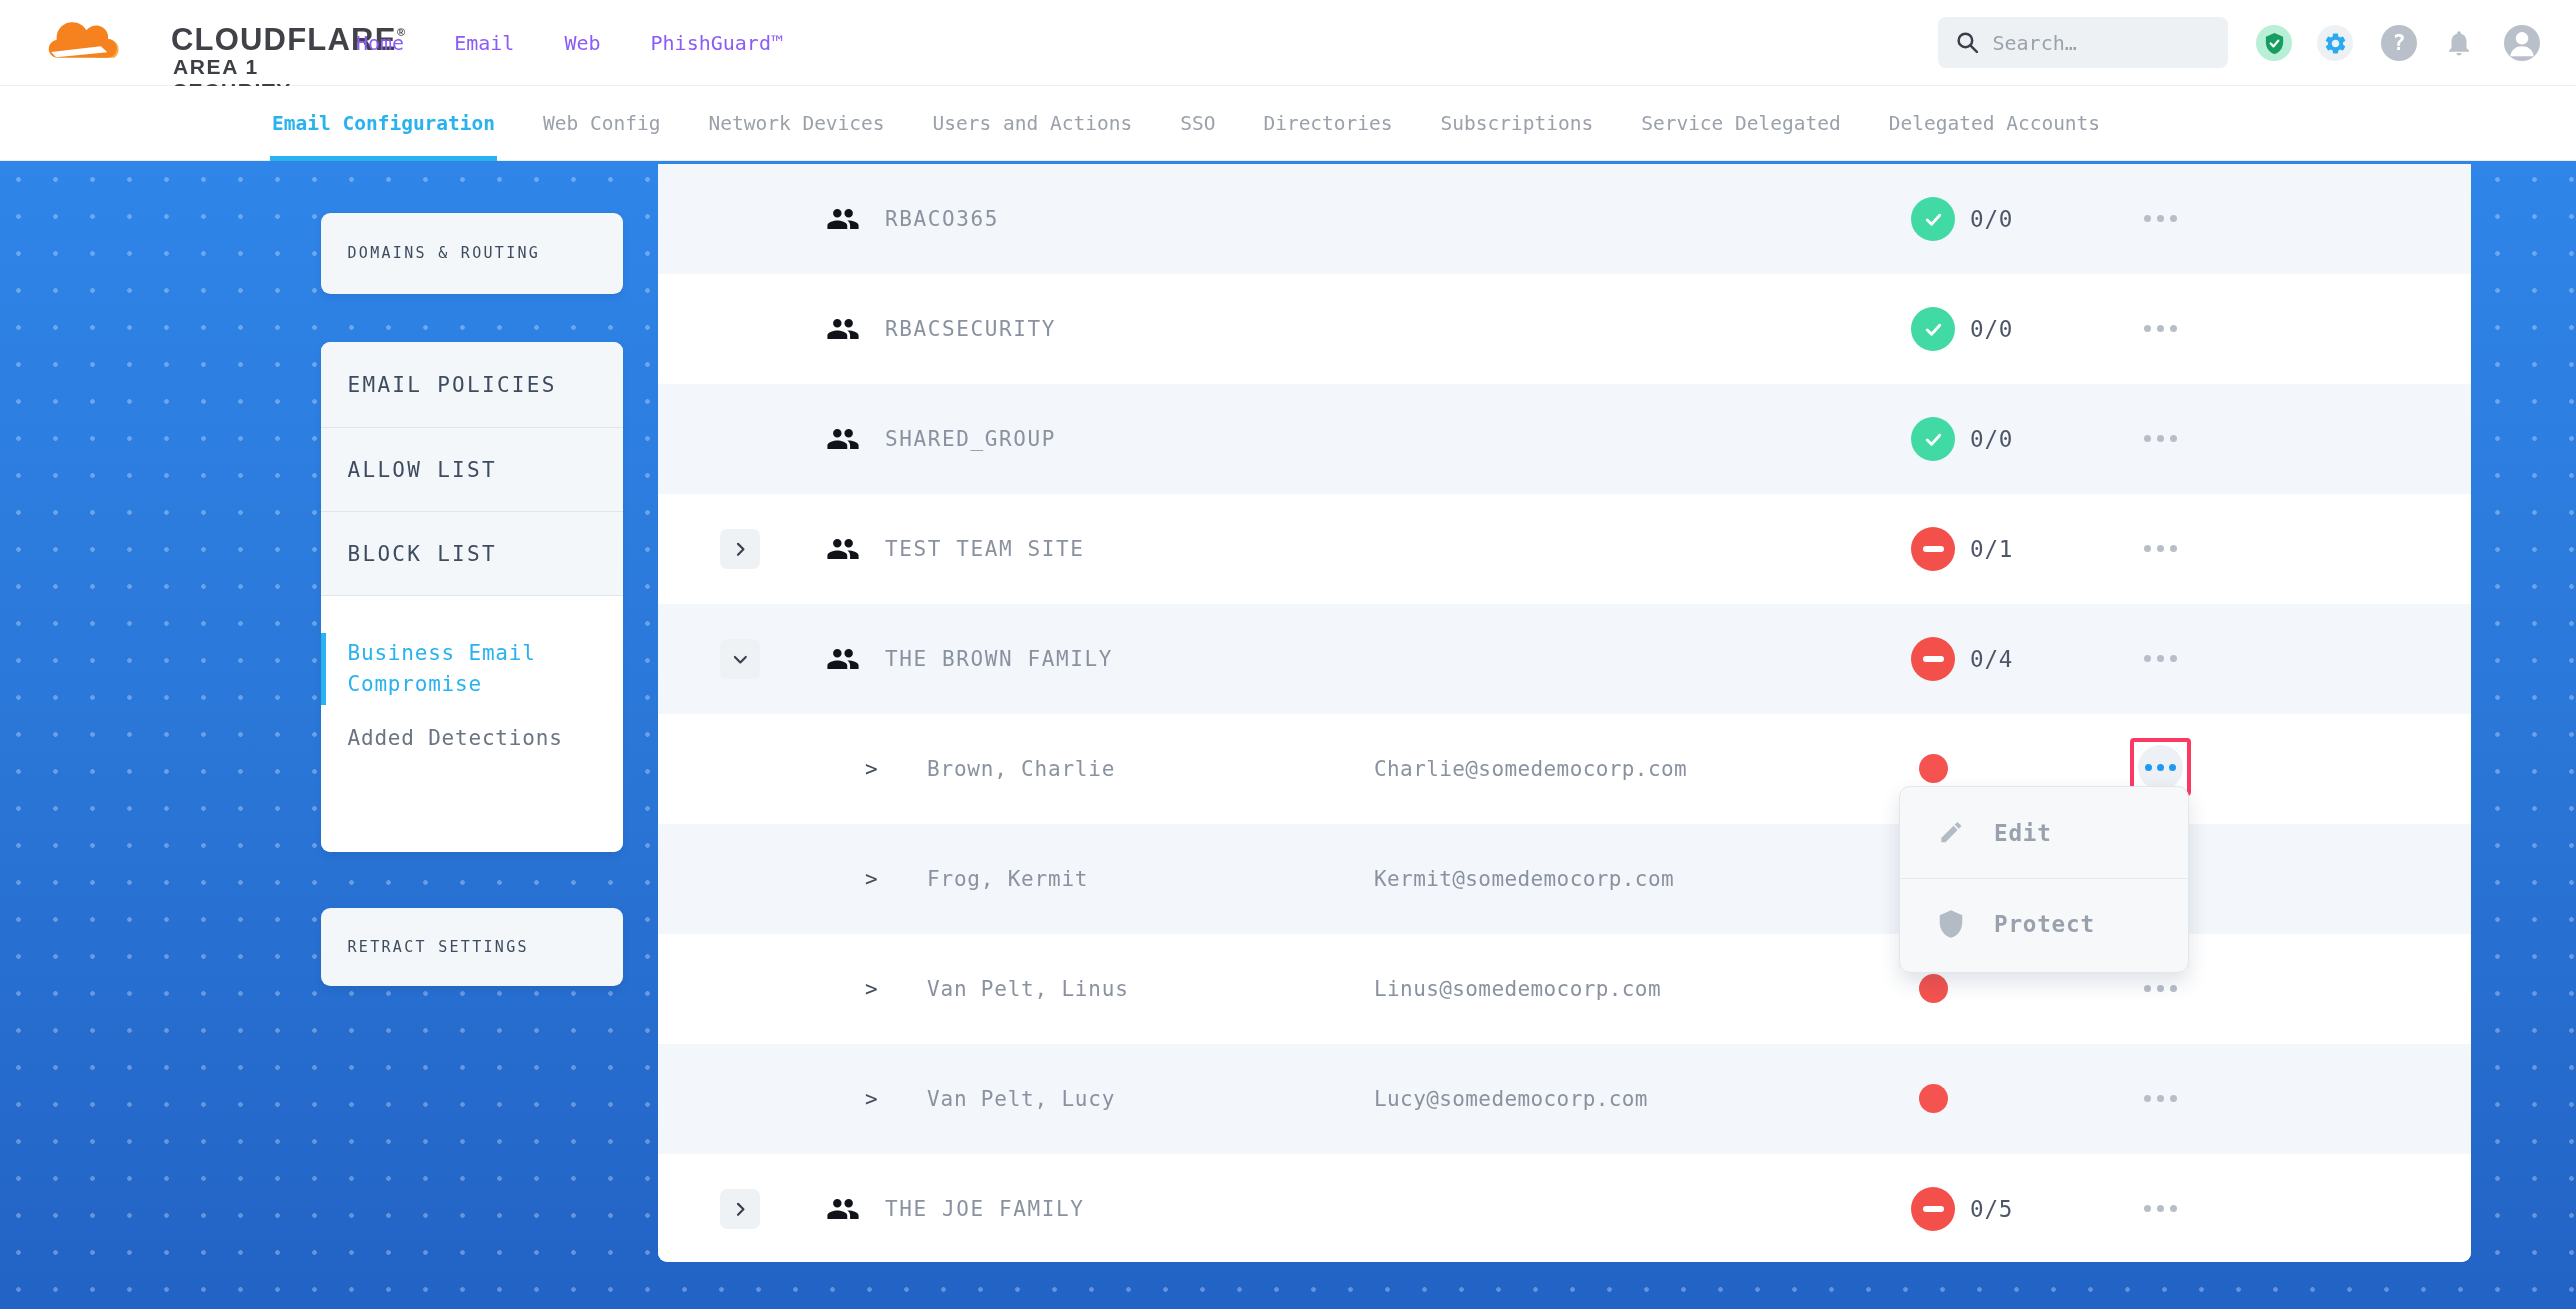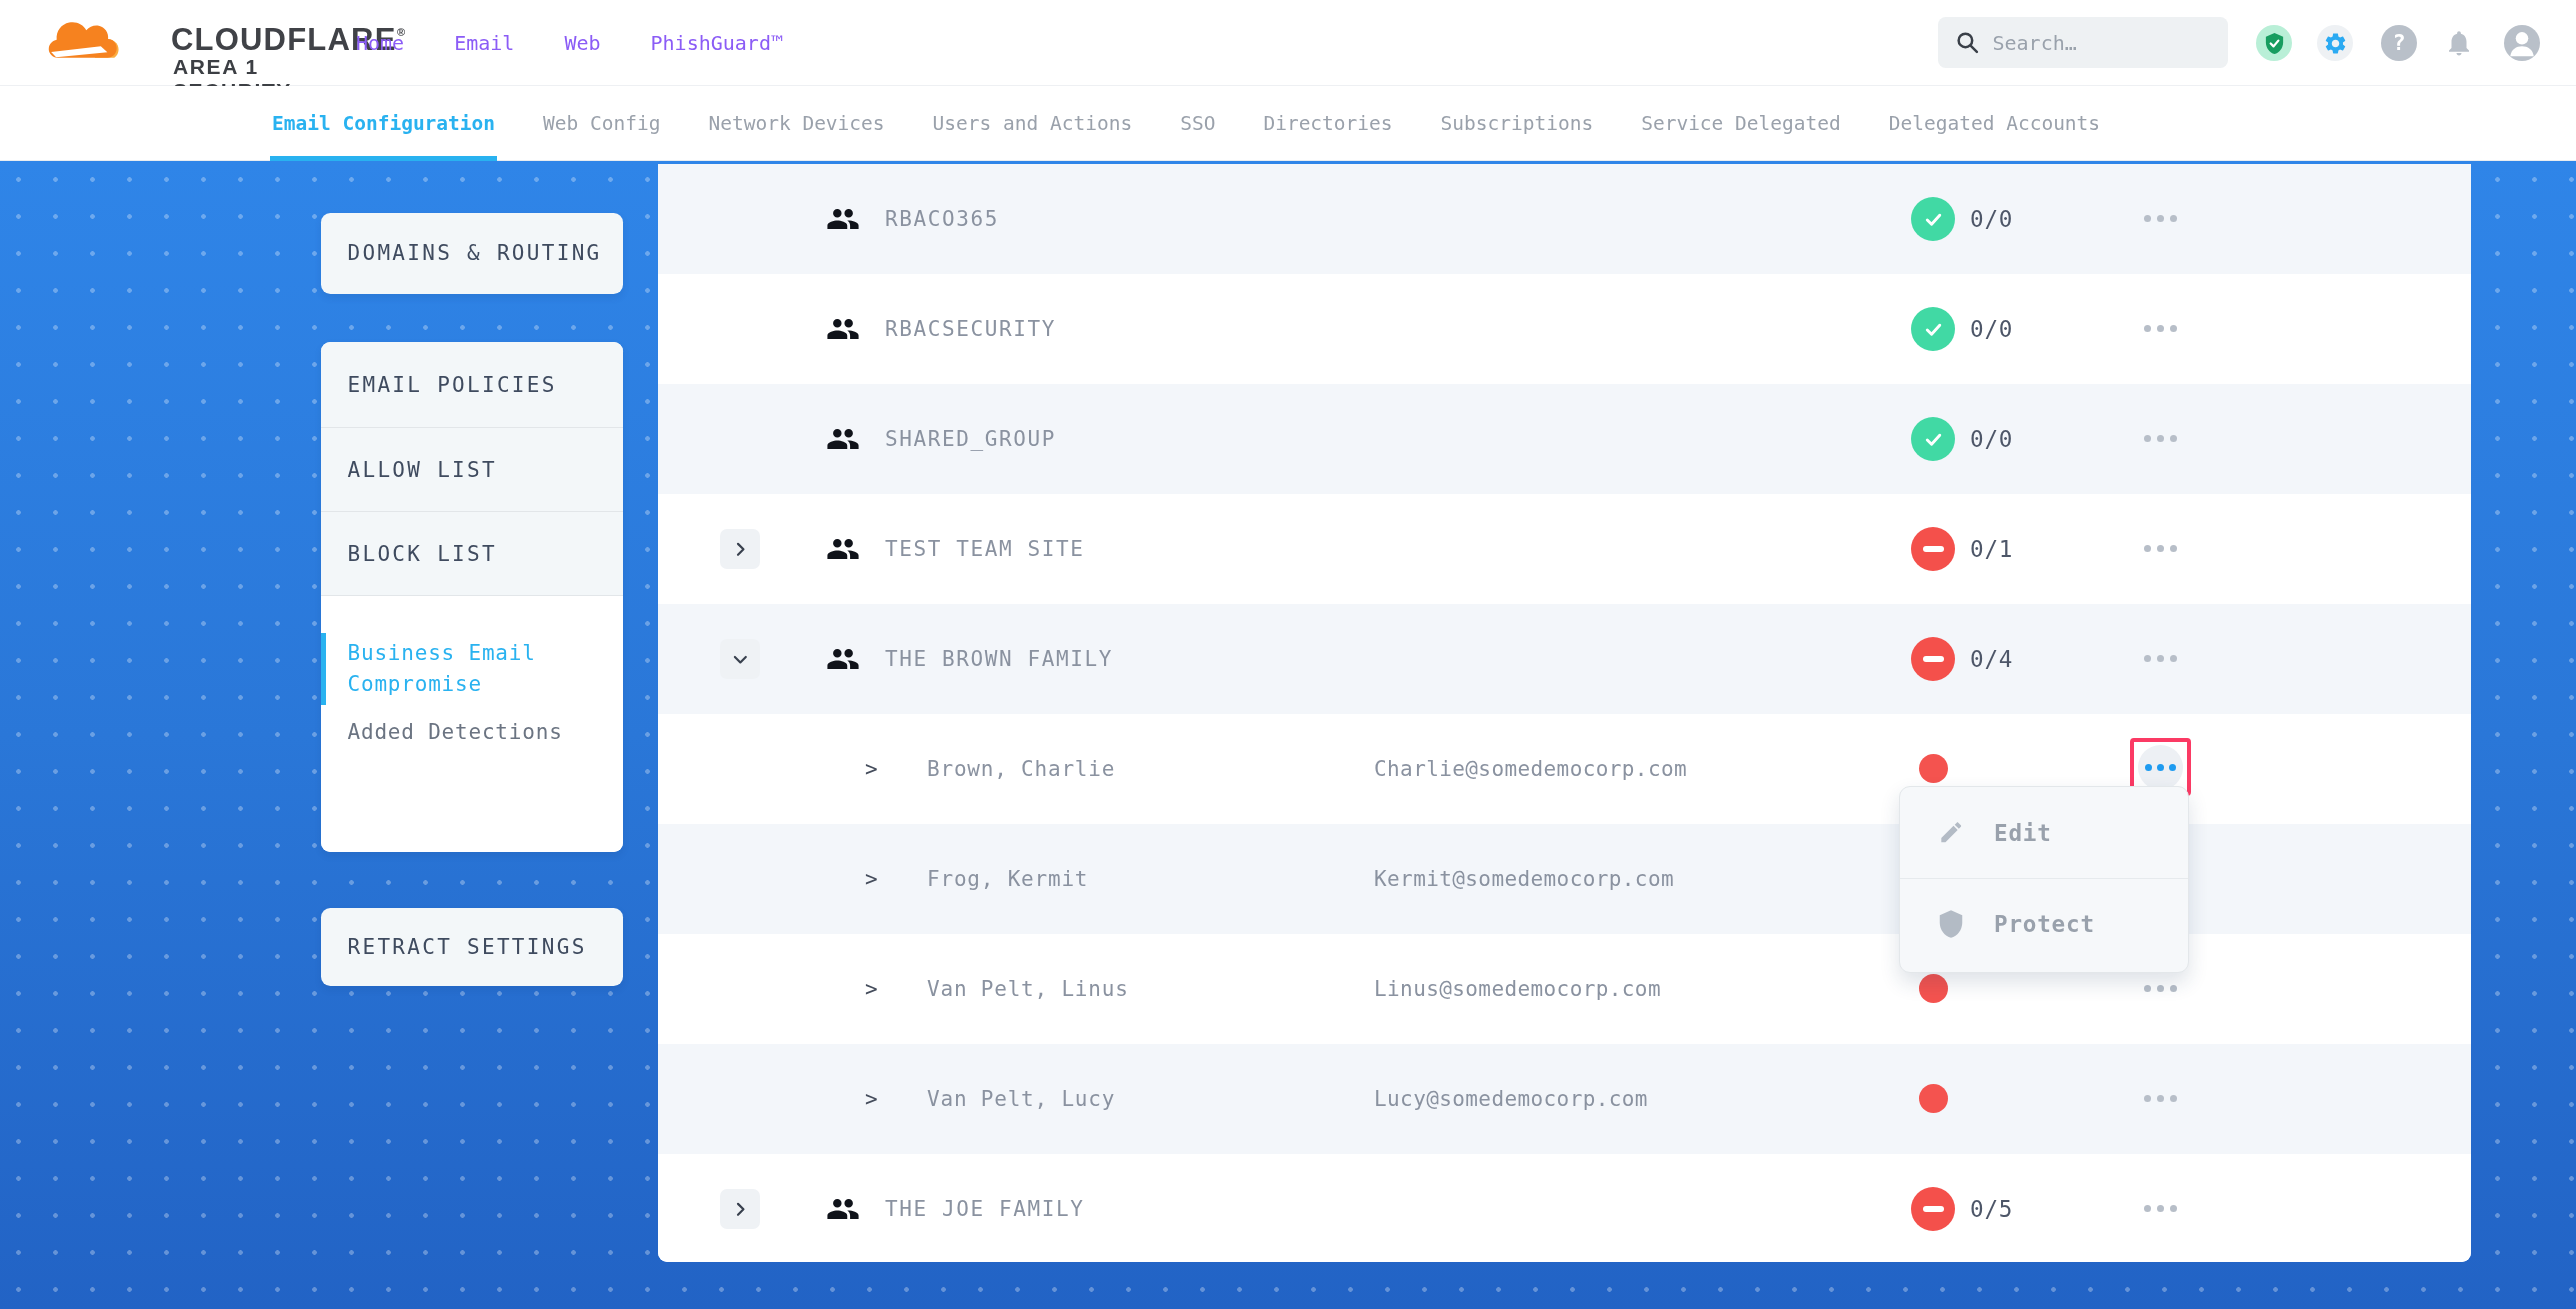--- a/index.html
+++ b/index.html
@@ -40,29 +40,29 @@
       linear-gradient(180deg, #2f85e8 0%, #2a77d8 50%, #2263c5 100%);
     background-size:37px 37px, 100% 100%; }
 
   
   .side-card { position:absolute; left:321px; width:302px; background:#f3f7f9; border-radius:9.3px; box-shadow:0 3.1px 7.8px rgba(20,50,100,0.10); }
   .card-domains { top:52px; height:81px; }
   .card-domains .side-link { line-height:81px; }
   .card-policies { top:181px; height:510px; overflow:hidden; }
   .card-retract { top:747px; height:78px; }
   .card-retract .side-link { line-height:78px; }
-  .side-link { display:block; padding-left:26.5px; font-size:21px; letter-spacing:2.3px; color:#3f4b5f; cursor:pointer; }
+  .side-link { display:block; padding-left:26.5px; font-size:15px; letter-spacing:2.3px; color:#3f4b5f; cursor:pointer; }
   .pol-item { height:86px; line-height:86px; padding-left:26.5px; font-size:21px; letter-spacing:2.3px; color:#3f4b5f; background:#f3f7f9; border-bottom:1.6px solid #e2e6e9; cursor:pointer; }
   .pol-item.h108 { height:84px; line-height:84px; }
   .enhanced { background:#ffffff; padding:20px 26.5px 35px 26.5px; height:256px; }
   .enh-title { font-size:22px; font-weight:bold; color:#0b0f16; line-height:31px; letter-spacing:0.8px; width:218px; }
   .side-sub { position:relative; margin-top:22px; font-size:21px; line-height:31px; letter-spacing:0.8px; cursor:pointer; }
   .side-sub.bec { color:#29b2f0; width:195px; }
   .side-sub.bec .accent { position:absolute; left:-26.5px; top:-4.7px; width:5.4px; height:calc(100% + 9.3px); background:#29b2f0; }
-  .side-sub.added { color:#6b7482; margin-top:17px; }
+  .side-sub.added { color:#6b7482; margin-top:23px; }
 
   
   .table { position:absolute; left:658px; top:3.1px; width:1813px; height:1098px; background:#fff; border-radius:0 0 9.3px 9.3px; overflow:hidden; }
   .trow { position:relative; height:110px; }
   .trow.light { background:#f3f6fa; }
   .trow.white { background:#ffffff; }
   .expander { position:absolute; left:62px; top:35px; width:40px; height:40px; border:none; border-radius:7px; background:#eff2f5; cursor:pointer; display:flex; align-items:center; justify-content:center; }
   .gicon { position:absolute; left:168px; top:38px; width:34px; height:34px; }
   .mprefix { position:absolute; left:207px; top:0; line-height:110px; font-size:21px; color:#454d5c; }
   .name { position:absolute; top:0; line-height:110px; font-size:21px; color:#8a92a0; }

